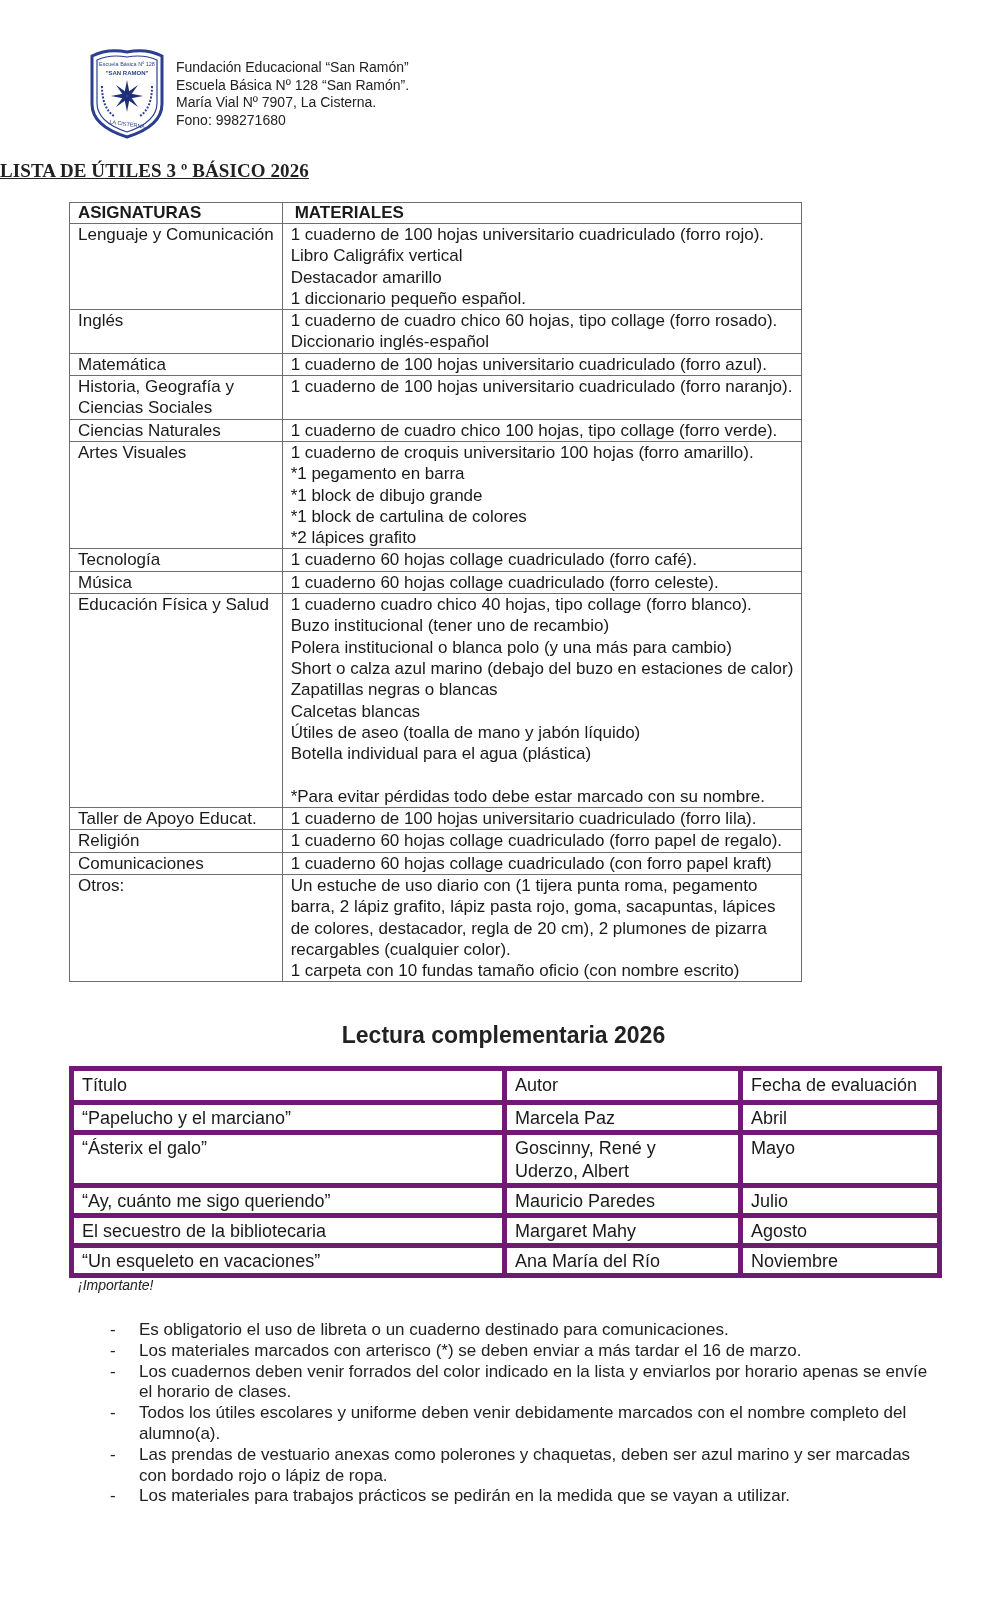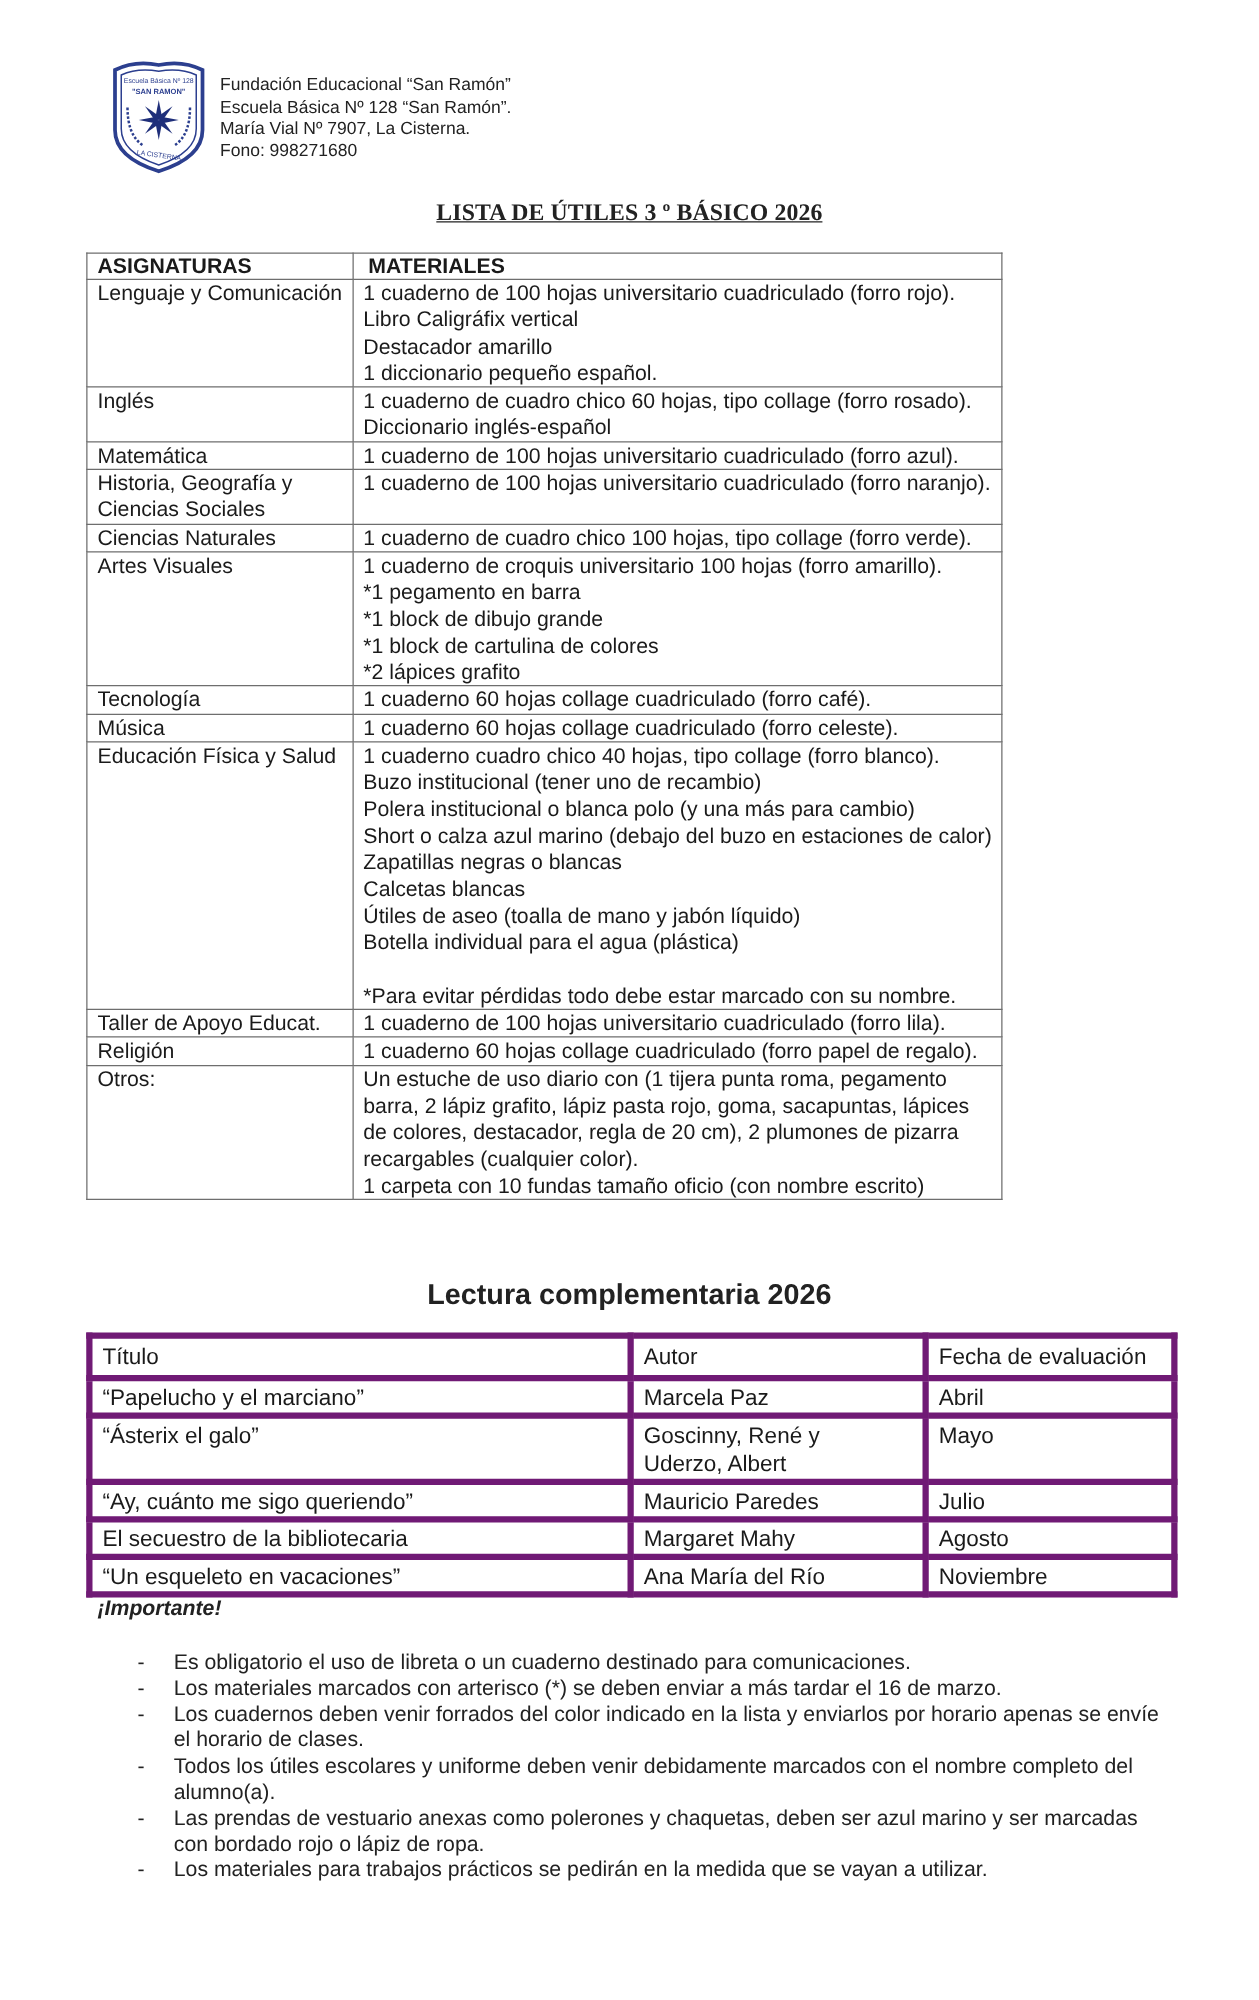--- a/index.html
+++ b/index.html
@@ -1,40 +1,40 @@
 <!DOCTYPE html>
 <html><head>
 <meta charset="utf-8">
 <style>
   html, body { margin: 0; padding: 0; background: #ffffff; }
   body { width: 1007px; height: 1600px; position: relative; font-family: "Liberation Sans", sans-serif; color: #1a1a1a; overflow: hidden; }
   .header { position: absolute; left: 88px; top: 46px; display: flex; align-items: center; }
   .logo { width: 78px; height: 94px; }
   .inst { margin-left: 10px; font-size: 14px; line-height: 17.5px; color: #222; margin-top: 2px; }
   .inst div { white-space: nowrap; }
-  .title { position: absolute; left: 0; right: 0; top: 160px; text-align: center; font-family: "Liberation Serif", serif; font-weight: bold; font-size: 19px; text-decoration: underline; color: #222; letter-spacing: 0.1px; }
+  .title { position: absolute; left: 0; right: 0; top: 160px; font-family: "Liberation Serif", serif; font-weight: bold; font-size: 19px; text-decoration: underline; color: #222; letter-spacing: 0.1px; }
 
   table.mat { position: absolute; left: 69px; top: 202px; width: 696px; border-collapse: collapse; font-size: 17px; }
   table.mat td, table.mat th { border: 1.5px solid #6e6e6e; vertical-align: top; padding: 0 8px; line-height: 21.3px; text-align: left; }
   table.mat th { font-weight: bold; font-size: 17px; line-height: 20px; }
   table.mat th.c2 { padding-left: 12px; }
   table.mat td.c1 { width: 220px; }
   table.mat .line { display: block; white-space: nowrap; }
   table.mat .wrap { display: block; white-space: normal; }
   table.mat .blank { display: block; height: 21.3px; }
 
   .subtitle { position: absolute; left: 0; right: 0; top: 1022px; text-align: center; font-weight: bold; font-size: 23px; color: #222; }
 
   table.lect { position: absolute; left: 69px; top: 1066px; width: 873px; border-collapse: collapse; font-size: 18px; }
   table.lect td { border: 5px solid #701a75; vertical-align: top; padding: 2px 8px 0 8px; line-height: 23px; }
   table.lect tr.hdr td { padding-top: 3px; padding-bottom: 3px; }
   table.lect td.t { width: 412px; }
   table.lect td.a { width: 215px; margin-left: 30px; }
 
-  .imp-title { position: absolute; left: 78px; top: 1277px; font-weight: bold; font-style: italic; font-size: 17px; color: #222; }
+  .imp-title { position: absolute; left: 78px; top: 1277px; font-weight: normal; font-style: italic; font-size: 14px; color: #222; }
   ul.notes { position: absolute; left: 104px; top: 1320px; width: 830px; margin: 0; padding: 0; list-style: none; font-size: 17px; line-height: 20.8px; color: #222; }
   ul.notes li { position: relative; padding-left: 35px; }
   ul.notes li .dash { position: absolute; left: 6px; top: 0; }
 </style>
 </head>
 <body>
 
 <div class="header">
   <svg class="logo" viewBox="0 0 78 94">
     <path d="M4 10 Q20 2 39 6 Q58 2 74 10 L74 58 Q74 80 39 91 Q4 80 4 58 Z" fill="#ffffff" stroke="#2c3f8f" stroke-width="3"></path>
@@ -175,20 +175,28 @@
       <tr>
         <td class="c1">
           <span class="line">Religión</span>
         </td>
         <td>
           <span class="line">1 cuaderno 60 hojas collage cuadriculado (forro papel de regalo).</span>
         </td>
       </tr>
       <tr>
         <td class="c1">
+          <span class="line">Comunicaciones</span>
+        </td>
+        <td>
+          <span class="line">1 cuaderno 60 hojas  collage cuadriculado  (con forro papel kraft)</span>
+        </td>
+      </tr>
+      <tr>
+        <td class="c1">
           <span class="line">Otros:</span>
         </td>
         <td>
           <span class="wrap">Un estuche de uso diario con (1 tijera punta roma, pegamento barra, 2 lápiz grafito, lápiz pasta rojo, goma, sacapuntas, lápices de colores, destacador, regla de 20 cm), 2 plumones de pizarra recargables (cualquier color).</span>
           <span class="line">1 carpeta con 10 fundas tamaño oficio (con nombre escrito)</span>
         </td>
       </tr>
     </tbody>
 </table>
 

